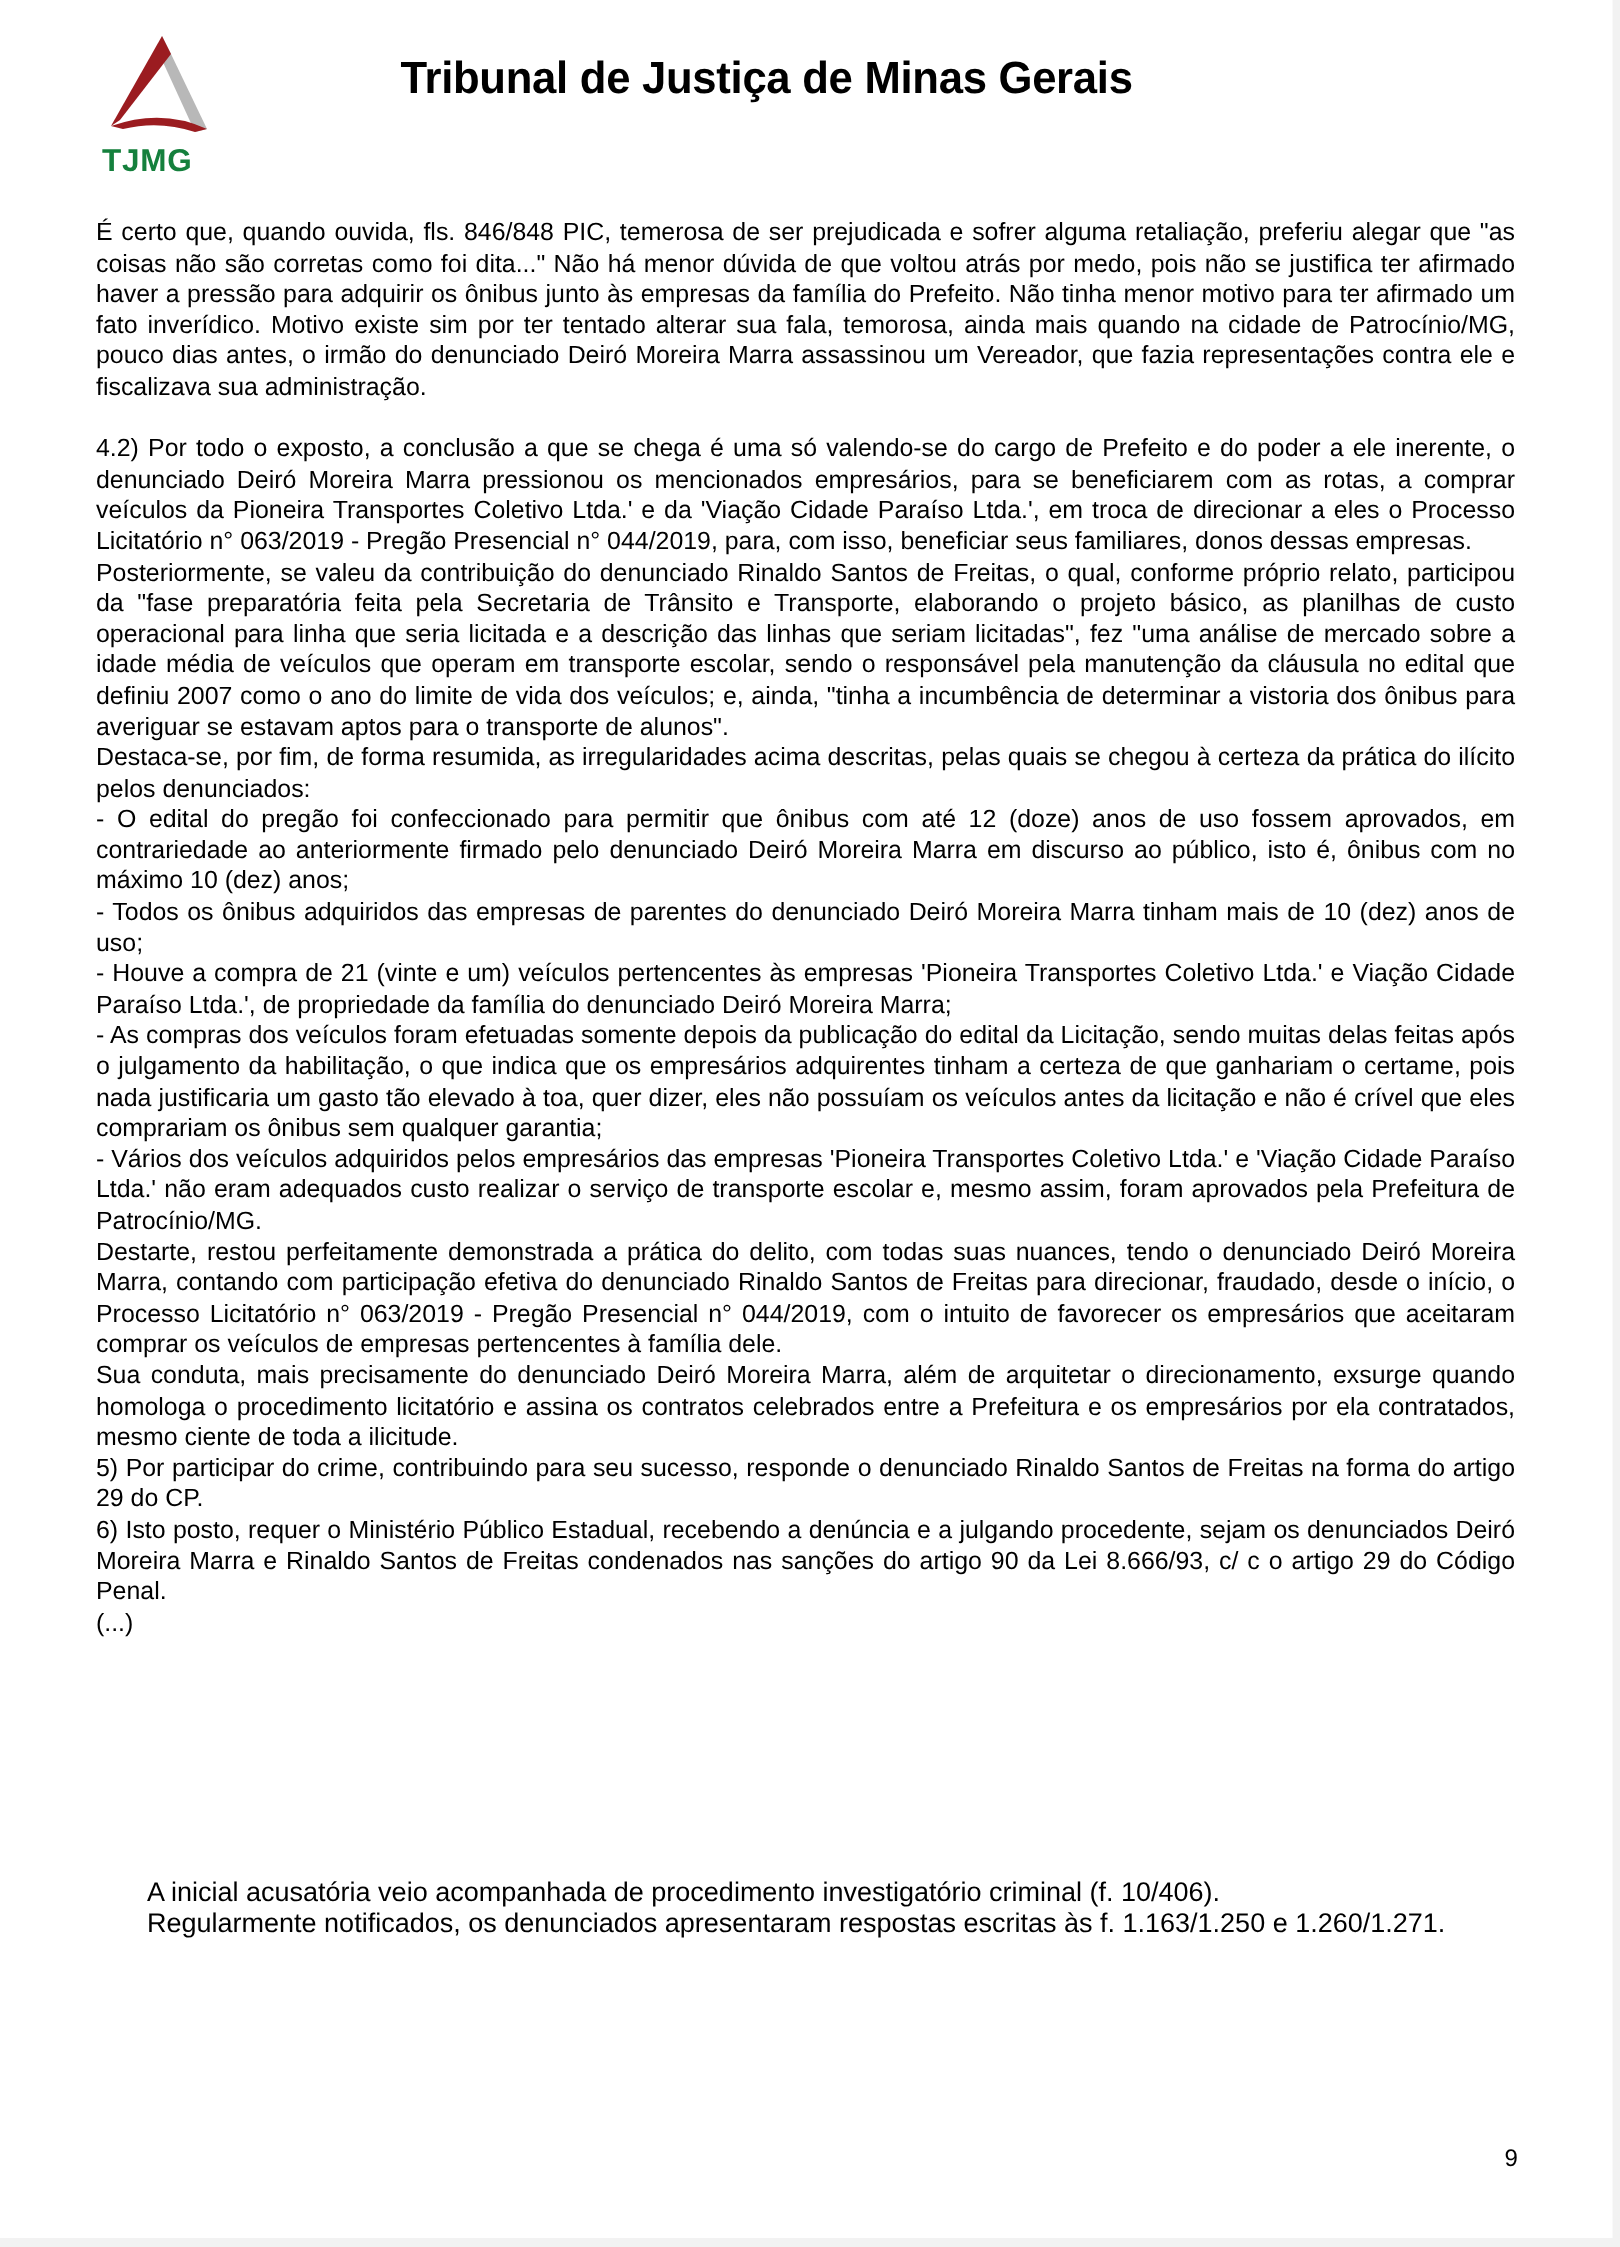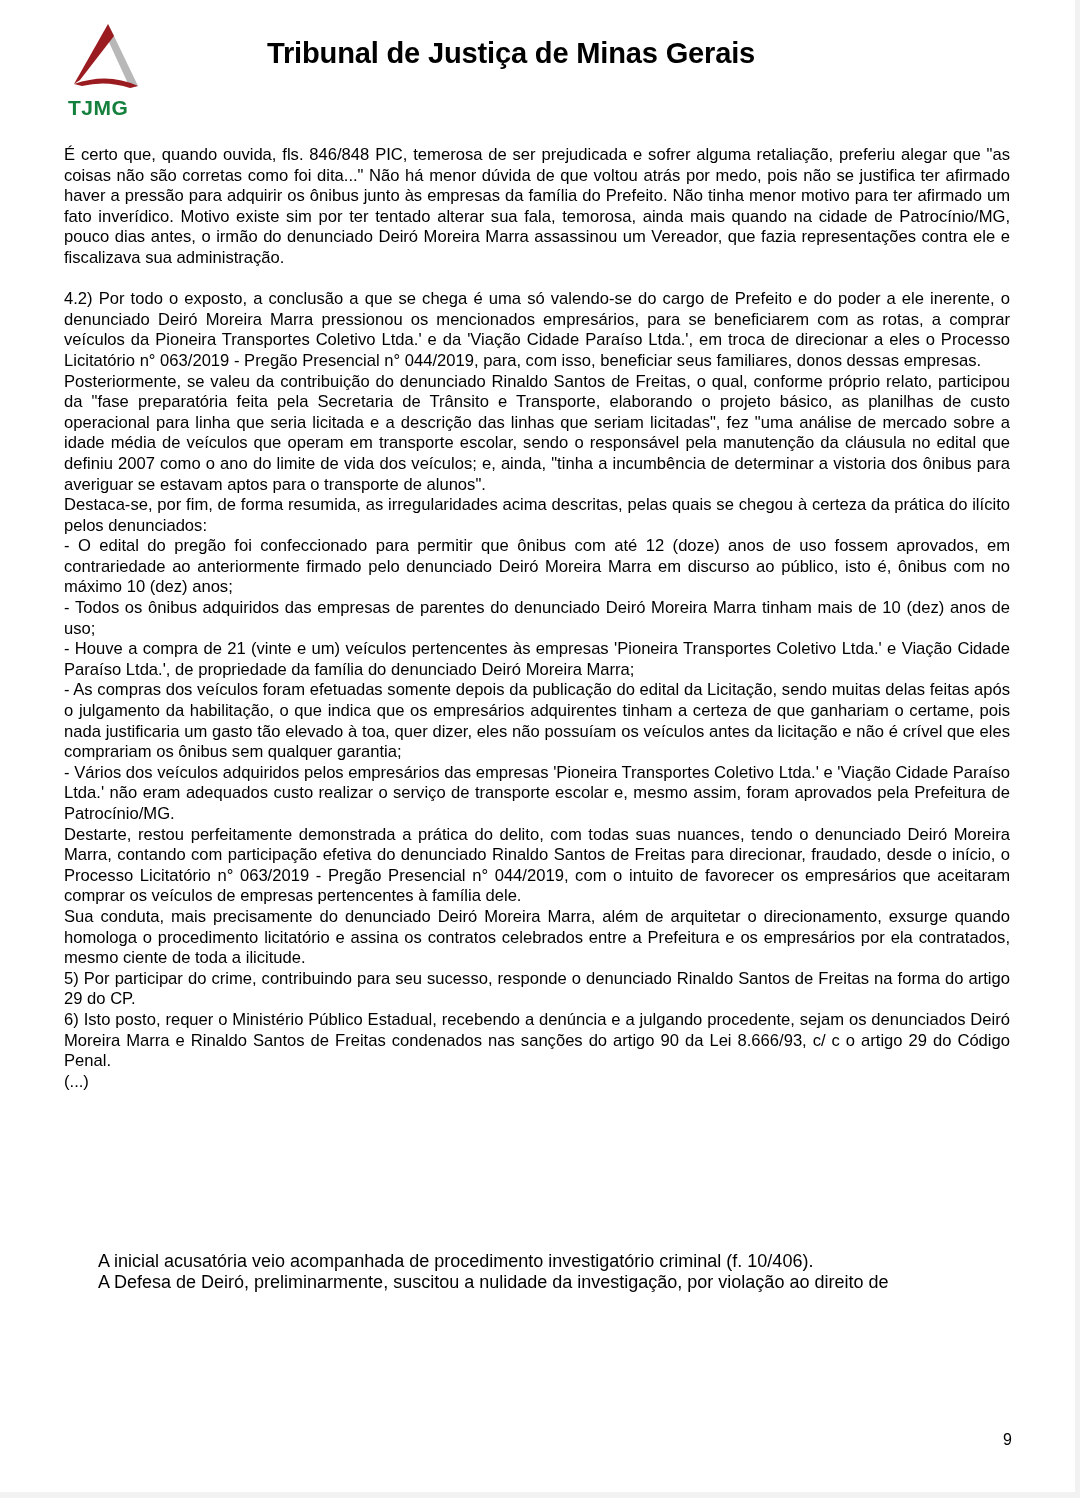--- a/index.html
+++ b/index.html
@@ -61,17 +61,17 @@
     <p>- Vários dos veículos adquiridos pelos empresários das empresas 'Pioneira Transportes Coletivo Ltda.' e 'Viação Cidade Paraíso Ltda.' não eram adequados custo realizar o serviço de transporte escolar e, mesmo assim, foram aprovados pela Prefeitura de Patrocínio/MG.</p>
     <p>Destarte, restou perfeitamente demonstrada a prática do delito, com todas suas nuances, tendo o denunciado Deiró Moreira Marra, contando com participação efetiva do denunciado Rinaldo Santos de Freitas para direcionar, fraudado, desde o início, o Processo Licitatório n° 063/2019 - Pregão Presencial n° 044/2019, com o intuito de favorecer os empresários que aceitaram comprar os veículos de empresas pertencentes à família dele.</p>
     <p>Sua conduta, mais precisamente do denunciado Deiró Moreira Marra, além de arquitetar o direcionamento, exsurge quando homologa o procedimento licitatório e assina os contratos celebrados entre a Prefeitura e os empresários por ela contratados, mesmo ciente de toda a ilicitude.</p>
     <p>5) Por participar do crime, contribuindo para seu sucesso, responde o denunciado Rinaldo Santos de Freitas na forma do artigo 29 do CP.</p>
     <p>6) Isto posto, requer o Ministério Público Estadual, recebendo a denúncia e a julgando procedente, sejam os denunciados Deiró Moreira Marra e Rinaldo Santos de Freitas condenados nas sanções do artigo 90 da Lei 8.666/93, c/ c o artigo 29 do Código Penal.</p>
     <p>(...)</p>
   </div>
 
   <div class="indent-block">
     <p>A inicial acusatória veio acompanhada de procedimento investigatório criminal (f. 10/406).</p>
-    <p>A Defesa de Deiró, preliminarmente, suscitou a nulidade da investigação, por violação ao direito de</p>
+    <p>Regularmente notificados, os denunciados apresentaram respostas escritas às f. 1.163/1.250 e 1.260/1.271.</p>
   </div>
 
   <div class="page-num">9</div>
 </div>
 
 </body></html>

